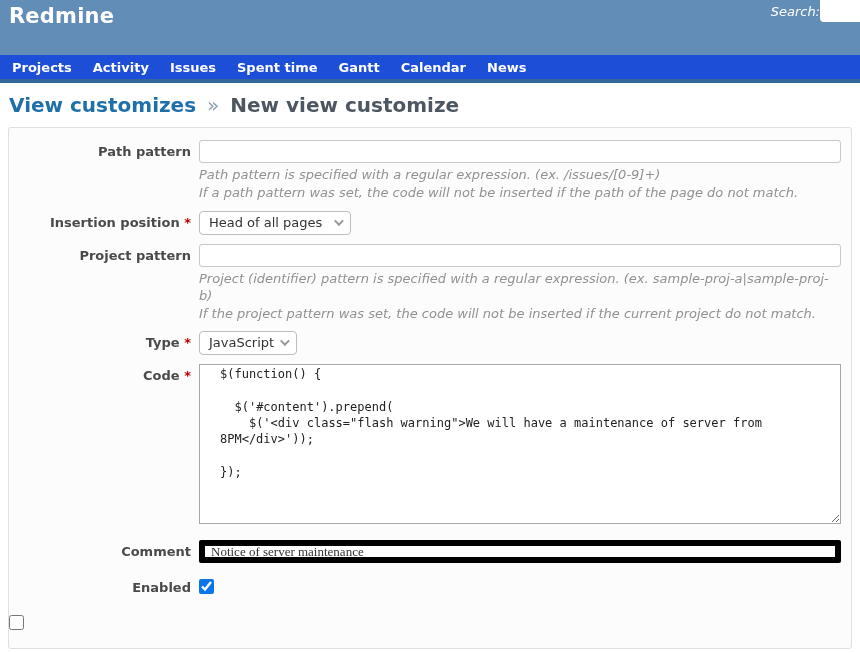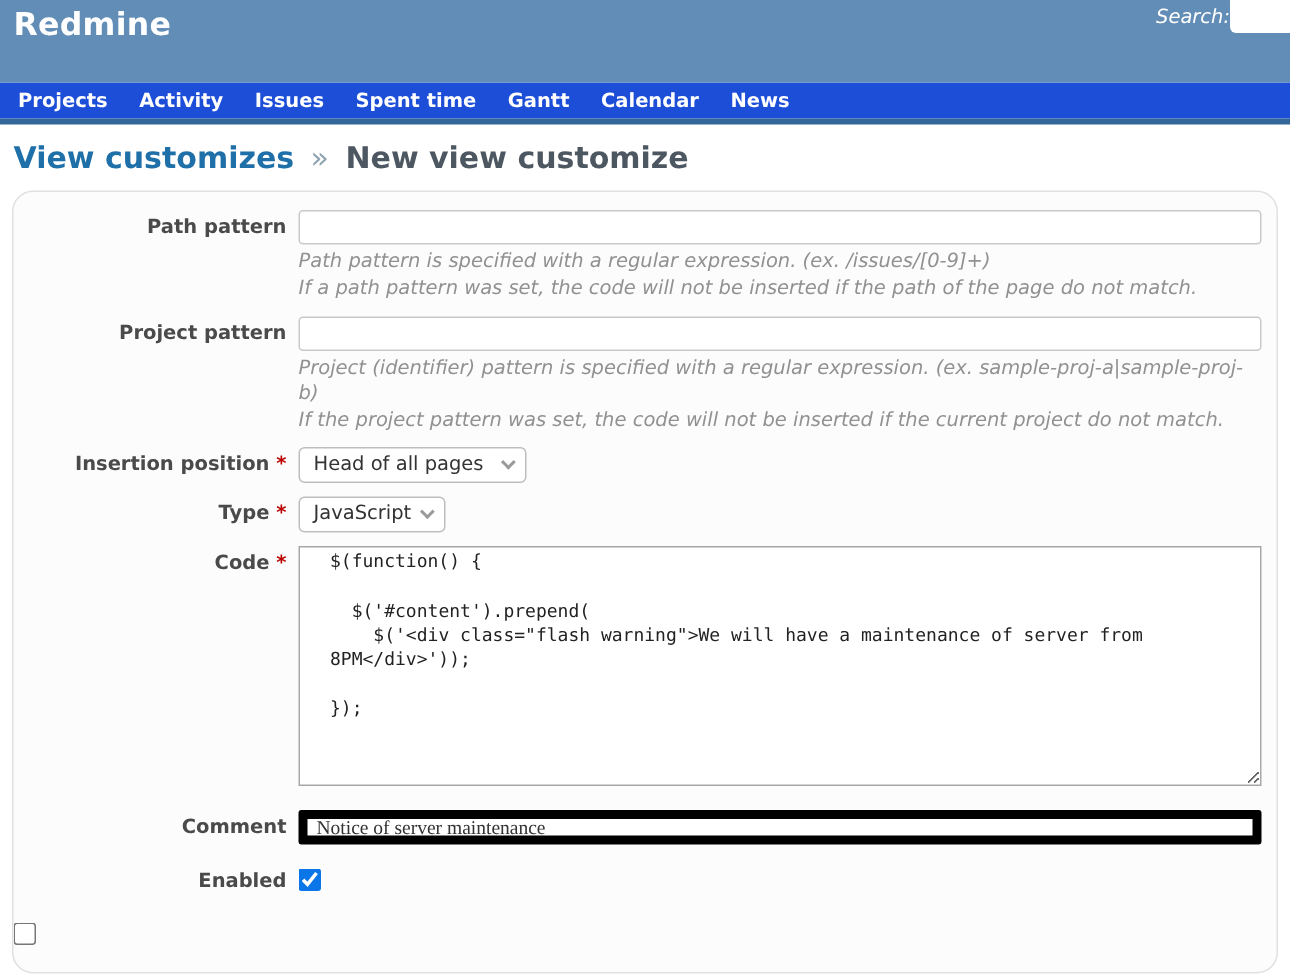--- a/index.html
+++ b/index.html
@@ -17,21 +17,21 @@
   .nav { background:#1d4ed8; height:24px; display:flex; align-items:center; padding-left:12px; }
   .nav-item { color:#fff; font-size:13px; font-weight:bold; margin-right:21px; text-decoration:none; cursor:pointer; }
   .nav-strip { height:4px; background:#336699; }
 
   
   .content { padding:7px 8px 0 8px; }
   h2 { font-size:20px; font-weight:bold; margin:3px 0 10px 1px; color:#4d5761; }
   h2 .crumb-link { color:#1F6FA8; text-decoration:none; cursor:pointer; }
   h2 .sep { color:#8fa3b0; font-weight:normal; padding:0 4px; }
 
-  .box { background:#FCFCFC; border:1px solid #E0E0E0; border-radius:14px; padding:12px 0 12px 0; }
+  .box { background:#FCFCFC; border:1px solid #E0E0E0; border-radius:3px; padding:12px 0 12px 0; }
 
   .row { display:flex; margin-bottom:9px; }
   .row:last-child { margin-bottom:2px; }
   .lbl { width:190px; flex:0 0 190px; text-align:right; padding:4px 8px 0 0;
          font-size:13px; font-weight:bold; color:#4a4a4a; }
   .req { color:#BB0000; font-weight:bold; }
   .fld { flex:1; margin-right:10px; }
 
   input.text { width:100%; height:23px; border:1px solid #C9C9C9; border-radius:3px;
                font-size:13px; padding:2px 6px; color:#333; background:#fff;
@@ -93,38 +93,38 @@
     <div class="row">
       <div class="lbl">Path pattern</div>
       <div class="fld">
         <input class="text" type="text" style="">
         <div class="help">Path pattern is specified with a regular expression. (ex. /issues/[0-9]+)</div>
         <div class="help" style="margin-top:1px">If a path pattern was set, the code will not be inserted if the path of the page do not match.</div>
       </div>
     </div>
 
     <div class="row">
-      <div class="lbl">Project pattern</div>
-      <div class="fld">
-        <input class="text" type="text" style="">
-        <div class="help">Project (identifier) pattern is specified with a regular expression. (ex. sample-proj-a|sample-proj-b)</div>
-        <div class="help" style="margin-top:1px">If the project pattern was set, the code will not be inserted if the current project do not match.</div>
-      </div>
-    </div>
-
-    <div class="row">
       <div class="lbl">
         <span>Insertion position</span>
         <span class="req">*</span>
       </div>
       <div class="fld">
         <span class="select wide">
           <span>Head of all pages</span>
           <span class="chev"></span>
         </span>
+      </div>
+    </div>
+
+    <div class="row">
+      <div class="lbl">Project pattern</div>
+      <div class="fld">
+        <input class="text" type="text" style="">
+        <div class="help">Project (identifier) pattern is specified with a regular expression. (ex. sample-proj-a|sample-proj-b)</div>
+        <div class="help" style="margin-top:1px">If the project pattern was set, the code will not be inserted if the current project do not match.</div>
       </div>
     </div>
 
     <div class="row">
       <div class="lbl">
         <span>Type</span>
         <span class="req">*</span>
       </div>
       <div class="fld">
         <span class="select">

